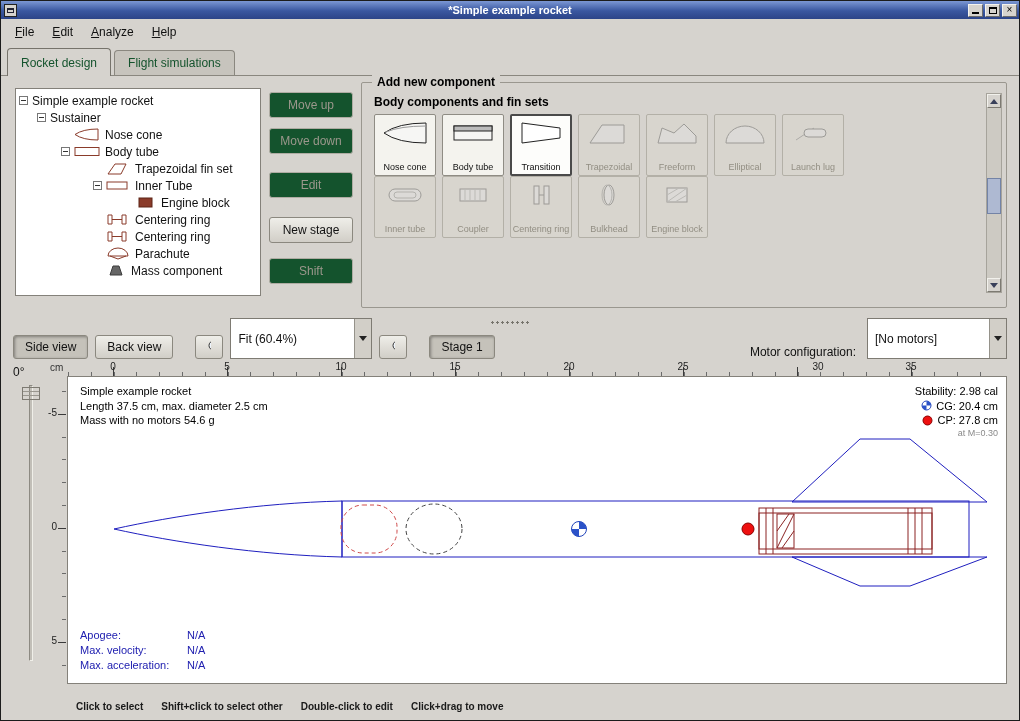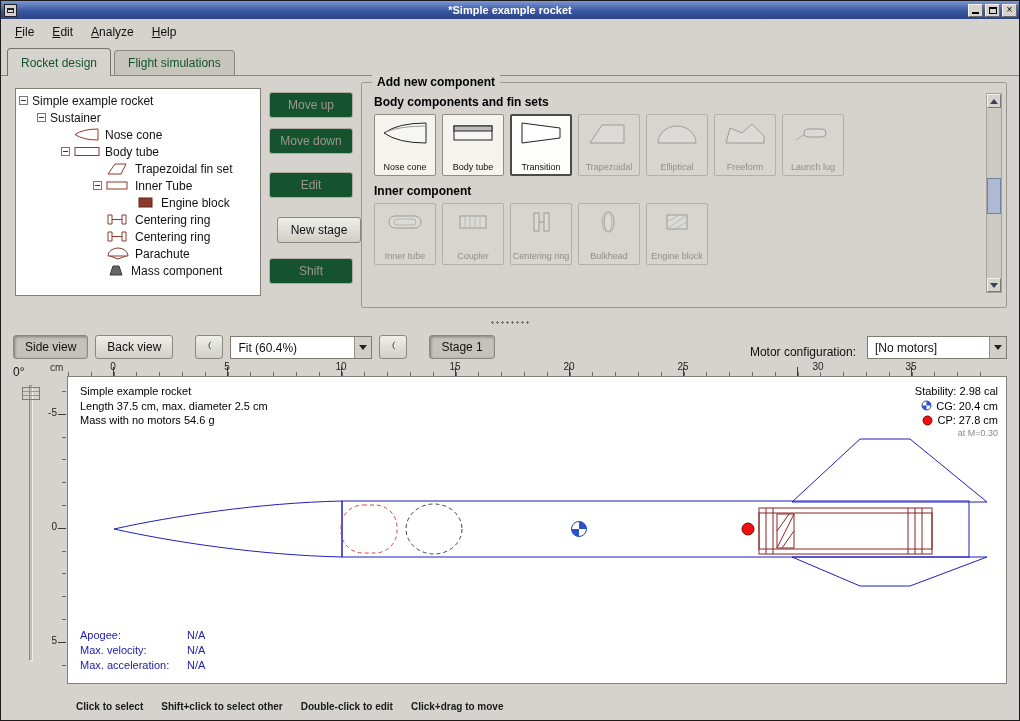--- a/index.html
+++ b/index.html
@@ -64,21 +64,21 @@
   .sb-thumb { position:absolute; left:0px; top:84px; width:14px; height:36px; background:#aeb9d2; border:1px solid #7383a6; }
 
   
   .splitter { height:10px; display:flex; align-items:center; justify-content:center; flex:0 0 auto; }
   .grip { width:40px; height:5px; background-image:radial-gradient(circle, #77746c 1px, transparent 1.3px); background-size:5px 5px; }
 
   
   .toolbar { height:32px; display:flex; align-items:flex-end; padding-left:12px; gap:7px; flex:0 0 auto; }
   .toolbar .btn { height:24px; padding:0 11px; }
   .zoom-btn { width:28px; height:24px; padding:0; }
-  .combo { height:23px; background:#fff; border:1px solid #7e7b73; display:inline-flex; align-items:center; font-size:12px; color:#111; }
+  .combo { height:41px; background:#fff; border:1px solid #7e7b73; display:inline-flex; align-items:center; font-size:12px; color:#111; }
   .combo .cv { padding:0 7px; flex:1; white-space:nowrap; }
   .combo .ca { width:17px; align-self:stretch; background:#d2cfc8; border-left:1px solid #95928a; display:flex; align-items:center; justify-content:center; }
   .combo .ca i { width:0; height:0; border-left:4px solid transparent; border-right:4px solid transparent; border-top:5px solid #222; }
   .combo.fit { width:142px; }
   .combo.motor { width:140px; margin-right:12px; }
   .tb-gap { width:8px; }
   .spacer { flex:1; }
   .motor-label { font-size:12px; color:#111; margin-right:4px; }
 
   
@@ -221,21 +221,21 @@
             <path d="M4,11 L7,2 L13,2 L16,11 Z" fill="#666" stroke="#3c3c3c"></path>
           </svg>
         <span>Mass component</span>
       </div>
     </div>
 
     <div class="stage-col">
       <div class="btn disabled" style="margin-bottom:10px;">Move up</div>
       <div class="btn disabled" style="margin-bottom:18px;">Move down</div>
       <div class="btn disabled" style="margin-bottom:19px;">Edit</div>
-      <div class="btn" style="margin-bottom:15px;margin-left:8px;">New stage</div>
+      <div class="btn" style="margin-bottom:15px;">New stage</div>
       <div class="btn disabled">Shift</div>
     </div>
 
     <div class="add-panel">
       <div class="legend">Add new component</div>
       <div class="sec-label">Body components and fin sets</div>
       <div class="comp-row">
         <div class="comp-btn">
           <svg width="46" height="26">
               <path d="M2,13 Q16,3 44,3 L44,23 Q16,23 2,13 Z" fill="#f6f6f4" stroke="#222"></path>
@@ -257,39 +257,38 @@
           <span class="clabel">Transition</span>
         </div>
         <div class="comp-btn disabled">
           <svg width="46" height="26">
               <path d="M4,23 L16,5 L38,5 L38,23 Z" fill="#e4e2dc" stroke="#555"></path>
             </svg>
           <span class="clabel">Trapezoidal</span>
         </div>
         <div class="comp-btn disabled">
           <svg width="46" height="26">
+              <path d="M4,23 L8,8 L20,13 L30,4 L42,16 L42,23 Z" fill="#e4e2dc" stroke="#555"></path>
+            </svg>
+          <span class="clabel">Freeform</span>
+        </div>
+        <div class="comp-btn disabled">
+          <svg width="46" height="26">
               <path d="M4,23 A19,17 0 0 1 42,23 Z" fill="#e4e2dc" stroke="#555"></path>
             </svg>
           <span class="clabel">Elliptical</span>
-        </div>
-        <div class="comp-btn disabled">
-          <svg width="46" height="26">
-              <path d="M4,23 L8,8 L20,13 L30,4 L42,16 L42,23 Z" fill="#e4e2dc" stroke="#555"></path>
-            </svg>
-          <span class="clabel">Freeform</span>
         </div>
         <div class="comp-btn disabled">
           <svg width="46" height="26">
               <path d="M6,20 L24,8" stroke="#777" fill="none"></path>
               <rect x="14" y="9" width="22" height="8" rx="4" fill="#e4e2dc" stroke="#555"></rect>
             </svg>
           <span class="clabel">Launch lug</span>
         </div>
       </div>
-      <div class="sec-label second">Inner component</div>
       <div class="comp-row">
         <div class="comp-btn disabled">
           <svg width="46" height="26">
               <rect x="7" y="7" width="32" height="12" rx="6" fill="#e4e2dc" stroke="#555"></rect>
               <rect x="12" y="10" width="22" height="6" rx="3" fill="none" stroke="#888"></rect>
             </svg>
           <span class="clabel">Inner tube</span>
         </div>
         <div class="comp-btn disabled">
           <svg width="46" height="26">

